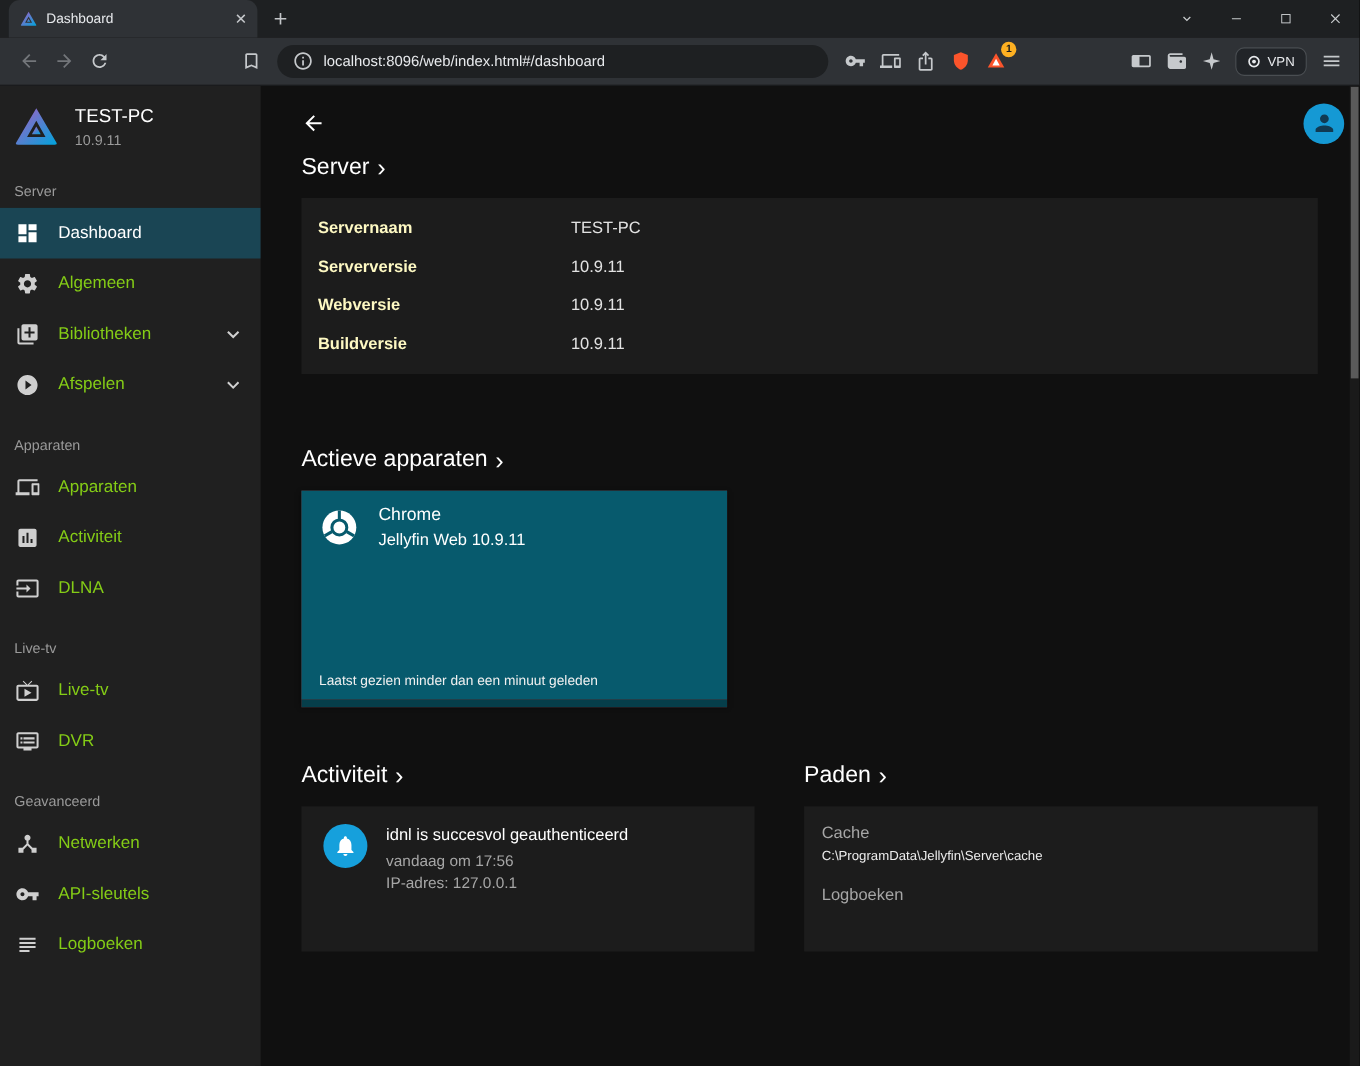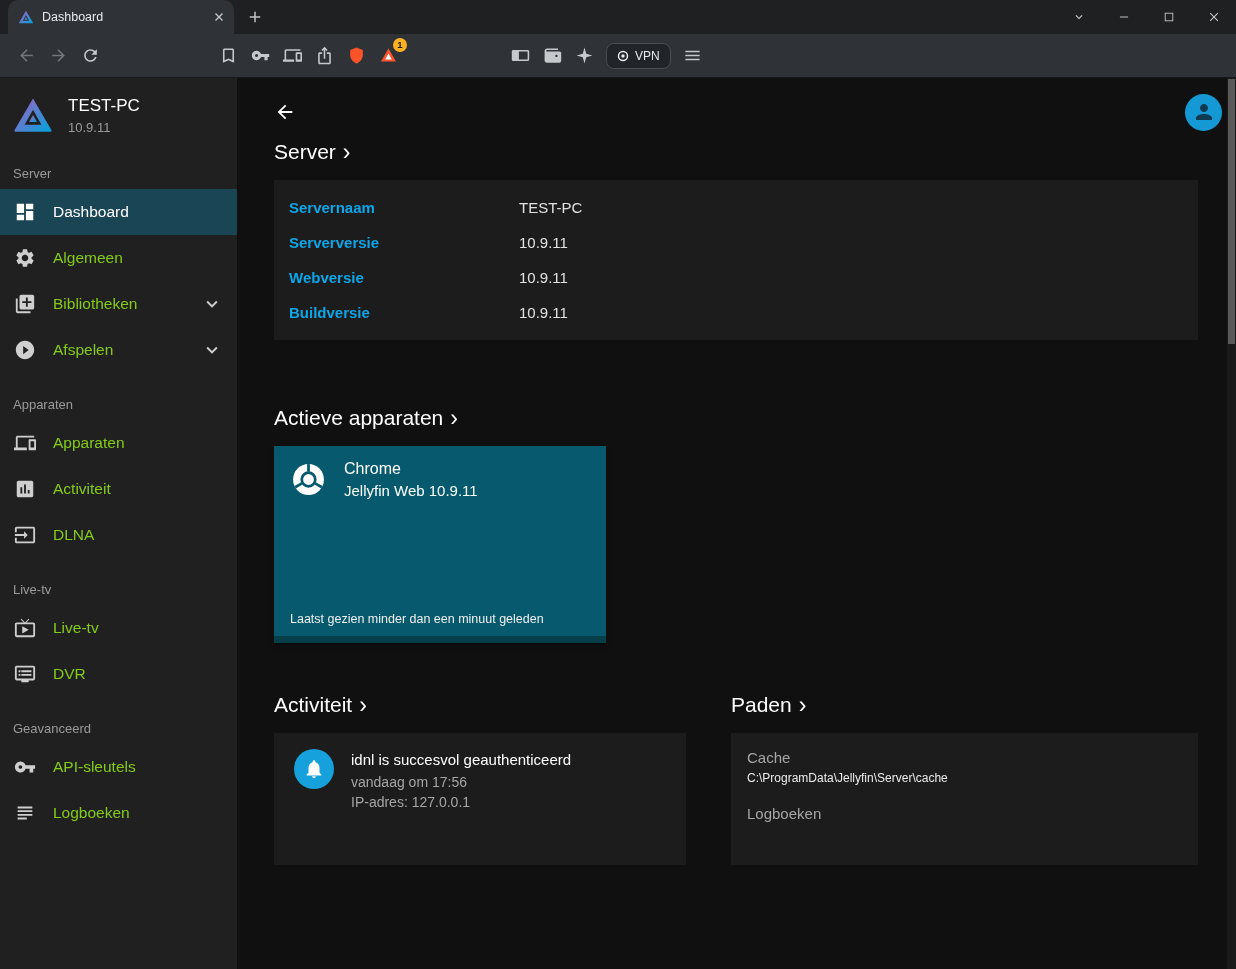--- a/index.html
+++ b/index.html
@@ -59,28 +59,28 @@
   .content { flex:1; padding:0 38px 0 37px; color:#fff; overflow:hidden; }
   .content-top { height:44px; margin-top:12px; display:flex; align-items:center; justify-content:space-between; }
   .back-btn svg { width:22px; height:22px; fill:#fff; }
   .avatar { width:37px; height:37px; border-radius:50%; background:#1599d4; display:flex; align-items:center;
             justify-content:center; margin-right:-24px; }
   .avatar svg { width:24px; height:24px; fill:#113a52; }
   .section-heading { font-size:21px; font-weight:400; margin:6px 0 16px; display:flex; align-items:center; gap:7px; color:#fff; }
   .section-heading .chev { font-size:23px; line-height:20px; }
   .info-card { background:#1c1c1c; padding:10px 15px; }
   .info-row { height:35px; display:flex; align-items:center; font-size:15px; }
-  .info-label { width:230px; font-weight:bold; color:#0ea5e9; }
+  .info-label { width:230px; font-weight:bold; color:#fef9c3; }
   .info-value { color:#e2e2e2; }
   .btn-row { margin-top:24px; display:flex; gap:14px; }
   .btn { height:42px; padding:0 21px; background:#2f2f2f; color:#fff; font-weight:bold; font-size:14.5px;
          border:none; border-radius:4px; box-shadow:0 1px 3px rgba(0,0,0,.55); display:flex; align-items:center;
          font-family:"Liberation Sans", sans-serif; }
   .heading-devices { margin-top:66px; }
-  .session-card { width:332px; background:#7f1d1d; box-shadow:0 1px 4px rgba(0,0,0,.5); }
+  .session-card { width:387px; background:#7f1d1d; box-shadow:0 1px 4px rgba(0,0,0,.5); }
   .session-top { background:#075a6d; height:190px; padding:14px 16px 10px; display:flex; flex-direction:column; }
   .session-device { display:flex; align-items:center; gap:17px; }
   .chrome-icon svg { width:37px; height:37px; }
   .session-name { font-size:16px; color:#fff; }
   .session-client { font-size:15px; color:#fff; margin-top:4px; }
   .session-lastseen { margin-top:auto; font-size:12.5px; color:#f0f0f0; }
   .session-strip { height:7px; background:#063e4a; }
   .session-footer { height:88px; display:flex; align-items:center; justify-content:center; color:#d9d9d9; font-size:15px; }
   .bottom-grid { display:grid; grid-template-columns:412px 1fr; gap:45px; margin-top:44px; }
   .mini-card { background:#1c1c1c; height:132px; }
@@ -166,20 +166,28 @@
   <div class="icon-btn">
     <svg viewBox="0 0 24 24">
         <path d="M17.65 6.35C16.2 4.9 14.21 4 12 4c-4.42 0-7.99 3.58-7.99 8s3.57 8 7.99 8c3.73 0 6.84-2.55 7.73-6h-2.08c-.82 2.33-3.04 4-5.65 4-3.31 0-6-2.69-6-6s2.69-6 6-6c1.66 0 3.14.69 4.22 1.78L13 11h7V4l-2.35 2.35z"></path>
       </svg>
   </div>
   <div class="icon-btn bookmark-gap">
     <svg viewBox="0 0 24 24">
         <path d="M17 3H7c-1.1 0-1.99.9-1.99 2L5 21l7-3 7 3V5c0-1.1-.9-2-2-2zm0 15-5-2.18L7 18V5h10v13z"></path>
       </svg>
   </div>
+  <div class="urlbar">
+    <div class="icon-btn">
+      <svg viewBox="0 0 24 24">
+          <path d="M11 7h2v2h-2zm0 4h2v6h-2zm1-9C6.48 2 2 6.48 2 12s4.48 10 10 10 10-4.48 10-10S17.52 2 12 2zm0 18c-4.41 0-8-3.59-8-8s3.59-8 8-8 8 3.59 8 8-3.59 8-8 8z"></path>
+        </svg>
+    </div>
+    <span class="url-text">localhost:8096/web/index.html#/dashboard</span>
+  </div>
   <div class="icon-btn">
     <svg viewBox="0 0 24 24">
         <path d="M12.65 10C11.83 7.67 9.61 6 7 6c-3.31 0-6 2.69-6 6s2.69 6 6 6c2.61 0 4.83-1.67 5.65-4H17v4h4v-4h2v-4H12.65zM7 14c-1.1 0-2-.9-2-2s.9-2 2-2 2 .9 2 2-.9 2-2 2z"></path>
       </svg>
   </div>
   <div class="icon-btn">
     <svg viewBox="0 0 24 24">
         <path d="M4 6h18V4H4c-1.1 0-2 .9-2 2v11H0v3h14v-3H4V6zm19 2h-6c-.55 0-1 .45-1 1v10c0 .55.45 1 1 1h6c.55 0 1-.45 1-1V9c0-.55-.45-1-1-1zm-1 9h-4v-7h4v7z"></path>
       </svg>
   </div>
@@ -337,20 +345,28 @@
       <span class="nav-icon">
         <svg viewBox="0 0 24 24">
             <path d="M21 3H3c-1.11 0-2 .89-2 2v12c0 1.1.89 2 2 2h5v2h8v-2h5c1.1 0 2-.9 2-2V5c0-1.11-.9-2-2-2zm0 14H3V5h18v12zm-2-9H8v2h11V8zm0 4H8v2h11v-2zM7 8H5v2h2V8zm0 4H5v2h2v-2z"></path>
           </svg>
         </span>
       <span class="nav-label">DVR</span>
     </div>
 
     <div class="section-label">Geavanceerd</div>
 
+    <div class="nav-item">
+      <span class="nav-icon">
+        <svg viewBox="0 0 24 24">
+            <path d="M17 16l-4-4V8.82C14.16 8.4 15 7.3 15 6c0-1.66-1.34-3-3-3S9 4.34 9 6c0 1.3.84 2.4 2 2.82V12l-4 4H3v5h5v-3.05l4-4.2 4 4.2V21h5v-5h-4z"></path>
+          </svg>
+        </span>
+      <span class="nav-label">Netwerken</span>
+    </div>
     <div class="nav-item">
       <span class="nav-icon">
         <svg viewBox="0 0 24 24">
             <path d="M12.65 10C11.83 7.67 9.61 6 7 6c-3.31 0-6 2.69-6 6s2.69 6 6 6c2.61 0 4.83-1.67 5.65-4H17v4h4v-4h2v-4H12.65zM7 14c-1.1 0-2-.9-2-2s.9-2 2-2 2 .9 2 2-.9 2-2 2z"></path>
           </svg>
         </span>
       <span class="nav-label">API-sleutels</span>
     </div>
     <div class="nav-item">
       <span class="nav-icon">

